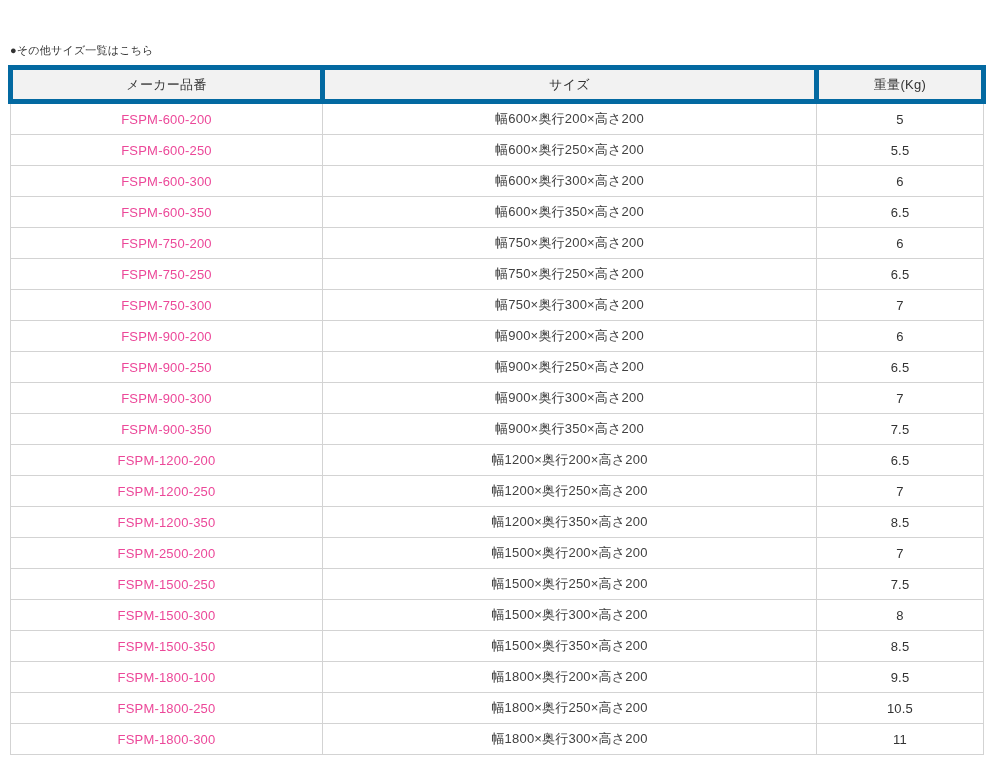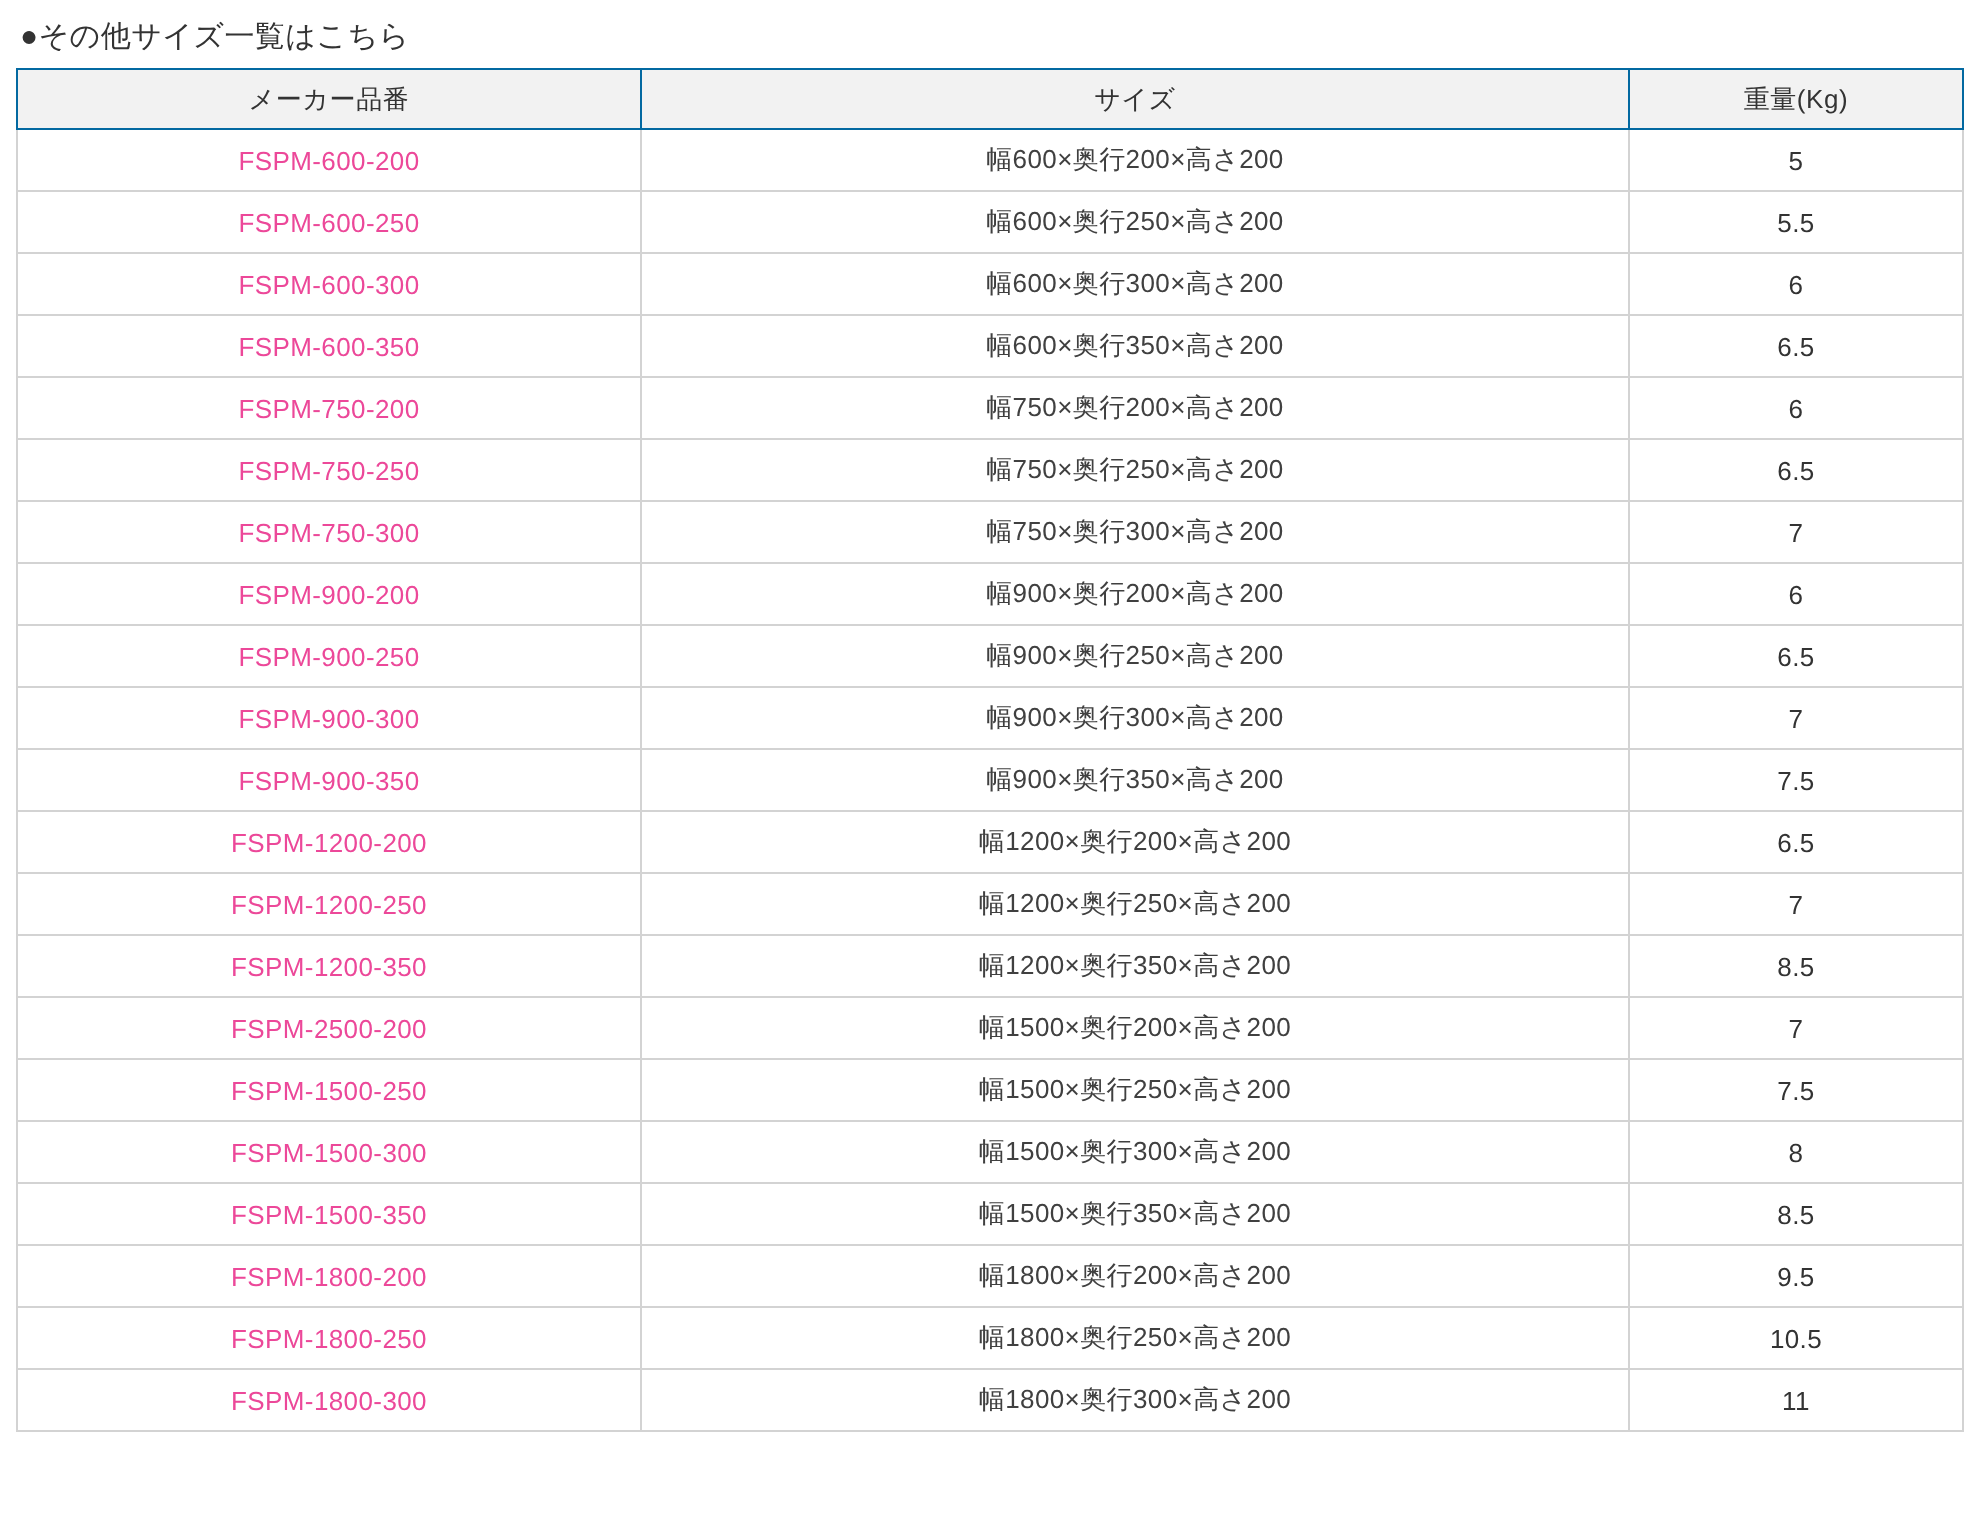--- a/index.html
+++ b/index.html
@@ -13,38 +13,39 @@
     font-family: "Liberation Sans", sans-serif;
     color: #333333;
     overflow: hidden;
   }
   .page {
     width: 989px;
     box-sizing: border-box;
     padding: 8px 8px 0 8px;
   }
   .heading {
-    font-size: 15px;
+    font-size: 11px;
     color: #333333;
     line-height: 18px;
     padding: 2px 0 6px 2px;
     letter-spacing: 0.2px;
+    margin-top: 31px;
   }
   table.size-table {
     border-collapse: collapse;
     width: 973px;
     table-layout: fixed;
     border: 1px solid #b8b8b8;
     background: #ffffff;
   }
   table.size-table col.c1 { width: 312px; }
   table.size-table col.c2 { width: 494px; }
   table.size-table col.c3 { width: 167px; }
   table.size-table th {
-    border: 1px solid #0369a1;
+    border: 5px solid #0369a1;
     background: #f2f2f2;
     font-weight: normal;
     font-size: 13px;
     color: #333333;
     height: 27px;
     text-align: center;
     vertical-align: middle;
     letter-spacing: 0.3px;
   }
   table.size-table td {
@@ -170,21 +171,21 @@
           <td class="part">FSPM-1500-300</td>
           <td class="size">幅1500×奥行300×高さ200</td>
           <td class="weight">8</td>
         </tr>
         <tr>
           <td class="part">FSPM-1500-350</td>
           <td class="size">幅1500×奥行350×高さ200</td>
           <td class="weight">8.5</td>
         </tr>
         <tr>
-          <td class="part">FSPM-1800-200</td>
+          <td class="part">FSPM-1800-100</td>
           <td class="size">幅1800×奥行200×高さ200</td>
           <td class="weight">9.5</td>
         </tr>
         <tr>
           <td class="part">FSPM-1800-250</td>
           <td class="size">幅1800×奥行250×高さ200</td>
           <td class="weight">10.5</td>
         </tr>
         <tr>
           <td class="part">FSPM-1800-300</td>

